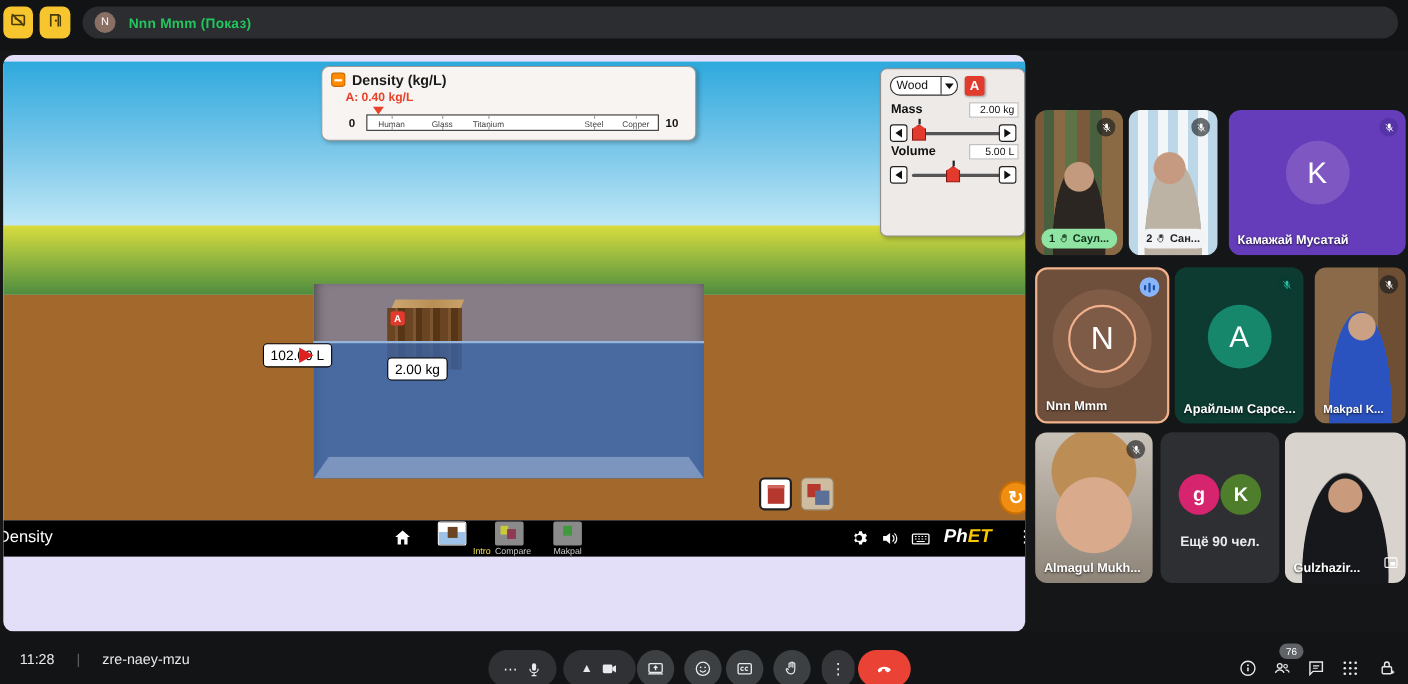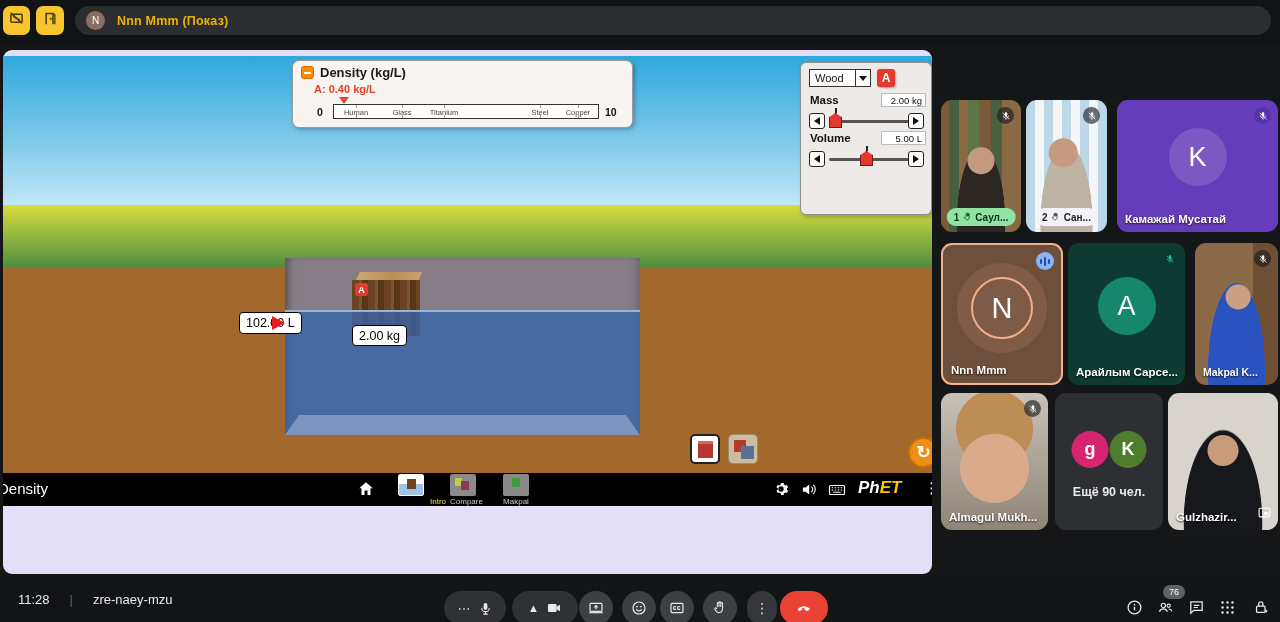--- a/index.html
+++ b/index.html
@@ -5,21 +5,21 @@
   * { margin:0; padding:0; box-sizing:border-box; }
   body { font-family:"Liberation Sans", sans-serif; background:#000; }
   #app { position:relative; width:1280px; height:622px; background:#151617; overflow:hidden; }
 
   
   .topbar { position:absolute; left:0; top:0; width:1280px; height:46px; background:#121314; }
   .ybtn { position:absolute; top:6px; width:27px; height:29px; background:#f7c52d; border-radius:7px; display:flex; align-items:center; justify-content:center; }
   .ybtn svg { width:15px; height:15px; }
   .presenter-pill { position:absolute; left:75px; top:6px; width:1196px; height:29px; background:#2b2d30; border-radius:15px; display:flex; align-items:center; }
   .presenter-avatar { width:19px; height:19px; border-radius:50%; background:#8a6f64; color:#fff; font-size:10px; display:flex; align-items:center; justify-content:center; margin-left:11px; }
-  .presenter-name { color:#eab308; font-size:12.5px; font-weight:bold; margin-left:12px; letter-spacing:.2px; }
+  .presenter-name { color:#22c55e; font-size:12.5px; font-weight:bold; margin-left:12px; letter-spacing:.2px; }
 
   
   .screen { position:absolute; left:3px; top:50px; width:929px; height:524px; background:#e3dff8; border-radius:9px; overflow:hidden; }
   .sky    { position:absolute; left:0; top:6px; width:929px; height:149px; background:linear-gradient(#2ea9dd,#7cc8ea 55%,#bfe7f6); }
   .grass  { position:absolute; left:0; top:155px; width:929px; height:63px; background:linear-gradient(#d9dc3d,#a7c23f 35%,#4e8c3f); }
   .ground { position:absolute; left:0; top:218px; width:929px; height:205px; background:#a2682c; }
 
   
   .pool-back { position:absolute; left:282px; top:208px; width:355px; height:176px; background:linear-gradient(#8b828b,#857c85); background:#867d86; box-shadow:inset 8px 0 10px -6px rgba(0,0,0,.45), inset -8px 0 10px -6px rgba(0,0,0,.25); }
   .water { position:absolute; left:282px; top:260px; width:355px; height:125px; background:rgba(58,100,168,.8); border-top:2px solid rgba(160,190,225,.9); }
@@ -42,21 +42,21 @@
   .dreadout { position:absolute; left:21px; top:22px; font-size:11px; font-weight:bold; color:#e8402a; }
   .dbar { position:absolute; left:40px; top:43px; width:266px; height:15px; background:#fff; border:1.5px solid #333; }
   .dbar .mat { position:absolute; top:3px; transform:translateX(-50%); font-size:7.5px; color:#444; white-space:nowrap; }
   .dbar .tick { position:absolute; width:1px; height:3px; background:#999; }
   .dmin { position:absolute; left:24px; top:45px; font-size:10.5px; font-weight:bold; color:#111; }
   .dmax { position:absolute; left:312px; top:45px; font-size:10.5px; font-weight:bold; color:#111; }
   .dmarker { position:absolute; left:46px; top:36px; width:0; height:0; border-left:5px solid transparent; border-right:5px solid transparent; border-top:7px solid #e8402a; }
 
   
   .cpanel { position:absolute; left:797px; top:12px; width:132px; height:153px; background:#edeae8; border:1px solid #8f8f8f; border-radius:6px; box-shadow:2px 2px 4px rgba(0,0,0,.25); }
-  .dropdown { position:absolute; left:8px; top:6px; width:62px; height:18px; background:#fff; border:1.3px solid #333; border-radius:0; display:flex; align-items:center; }
+  .dropdown { position:absolute; left:8px; top:6px; width:62px; height:18px; background:#fff; border:1.3px solid #333; border-radius:9px; display:flex; align-items:center; }
   .dropdown .dd-label { flex:1; font-size:11px; color:#111; padding-left:5px; }
   .dd-arrow-box { width:15px; height:100%; border-left:1.3px solid #333; display:flex; align-items:center; justify-content:center; }
   .dd-arrow { width:0; height:0; border-left:4px solid transparent; border-right:4px solid transparent; border-top:5px solid #111; }
   .abadge { position:absolute; left:76px; top:6px; width:18px; height:18px; background:#e23b2e; border-radius:3px; color:#fff; font-weight:bold; font-size:12px; display:flex; align-items:center; justify-content:center; box-shadow:1px 1px 2px rgba(0,0,0,.3); }
   .prop-label { position:absolute; left:9px; font-size:11.5px; font-weight:bold; color:#111; }
   .prop-value { position:absolute; right:5px; width:45px; height:14px; background:#fff; border:1px solid #bbb; font-size:9.5px; color:#111; text-align:right; padding:1px 3px 0 0; }
   .sl-btn { position:absolute; width:16px; height:16px; background:#fff; border:1.3px solid #222; border-radius:3px; display:flex; align-items:center; justify-content:center; }
   .tri-l { width:0; height:0; border-top:4px solid transparent; border-bottom:4px solid transparent; border-right:6px solid #111; }
   .tri-r { width:0; height:0; border-top:4px solid transparent; border-bottom:4px solid transparent; border-left:6px solid #111; }
   .sl-track { position:absolute; height:3px; background:#555; border-radius:2px; left:28px; width:82px; }

